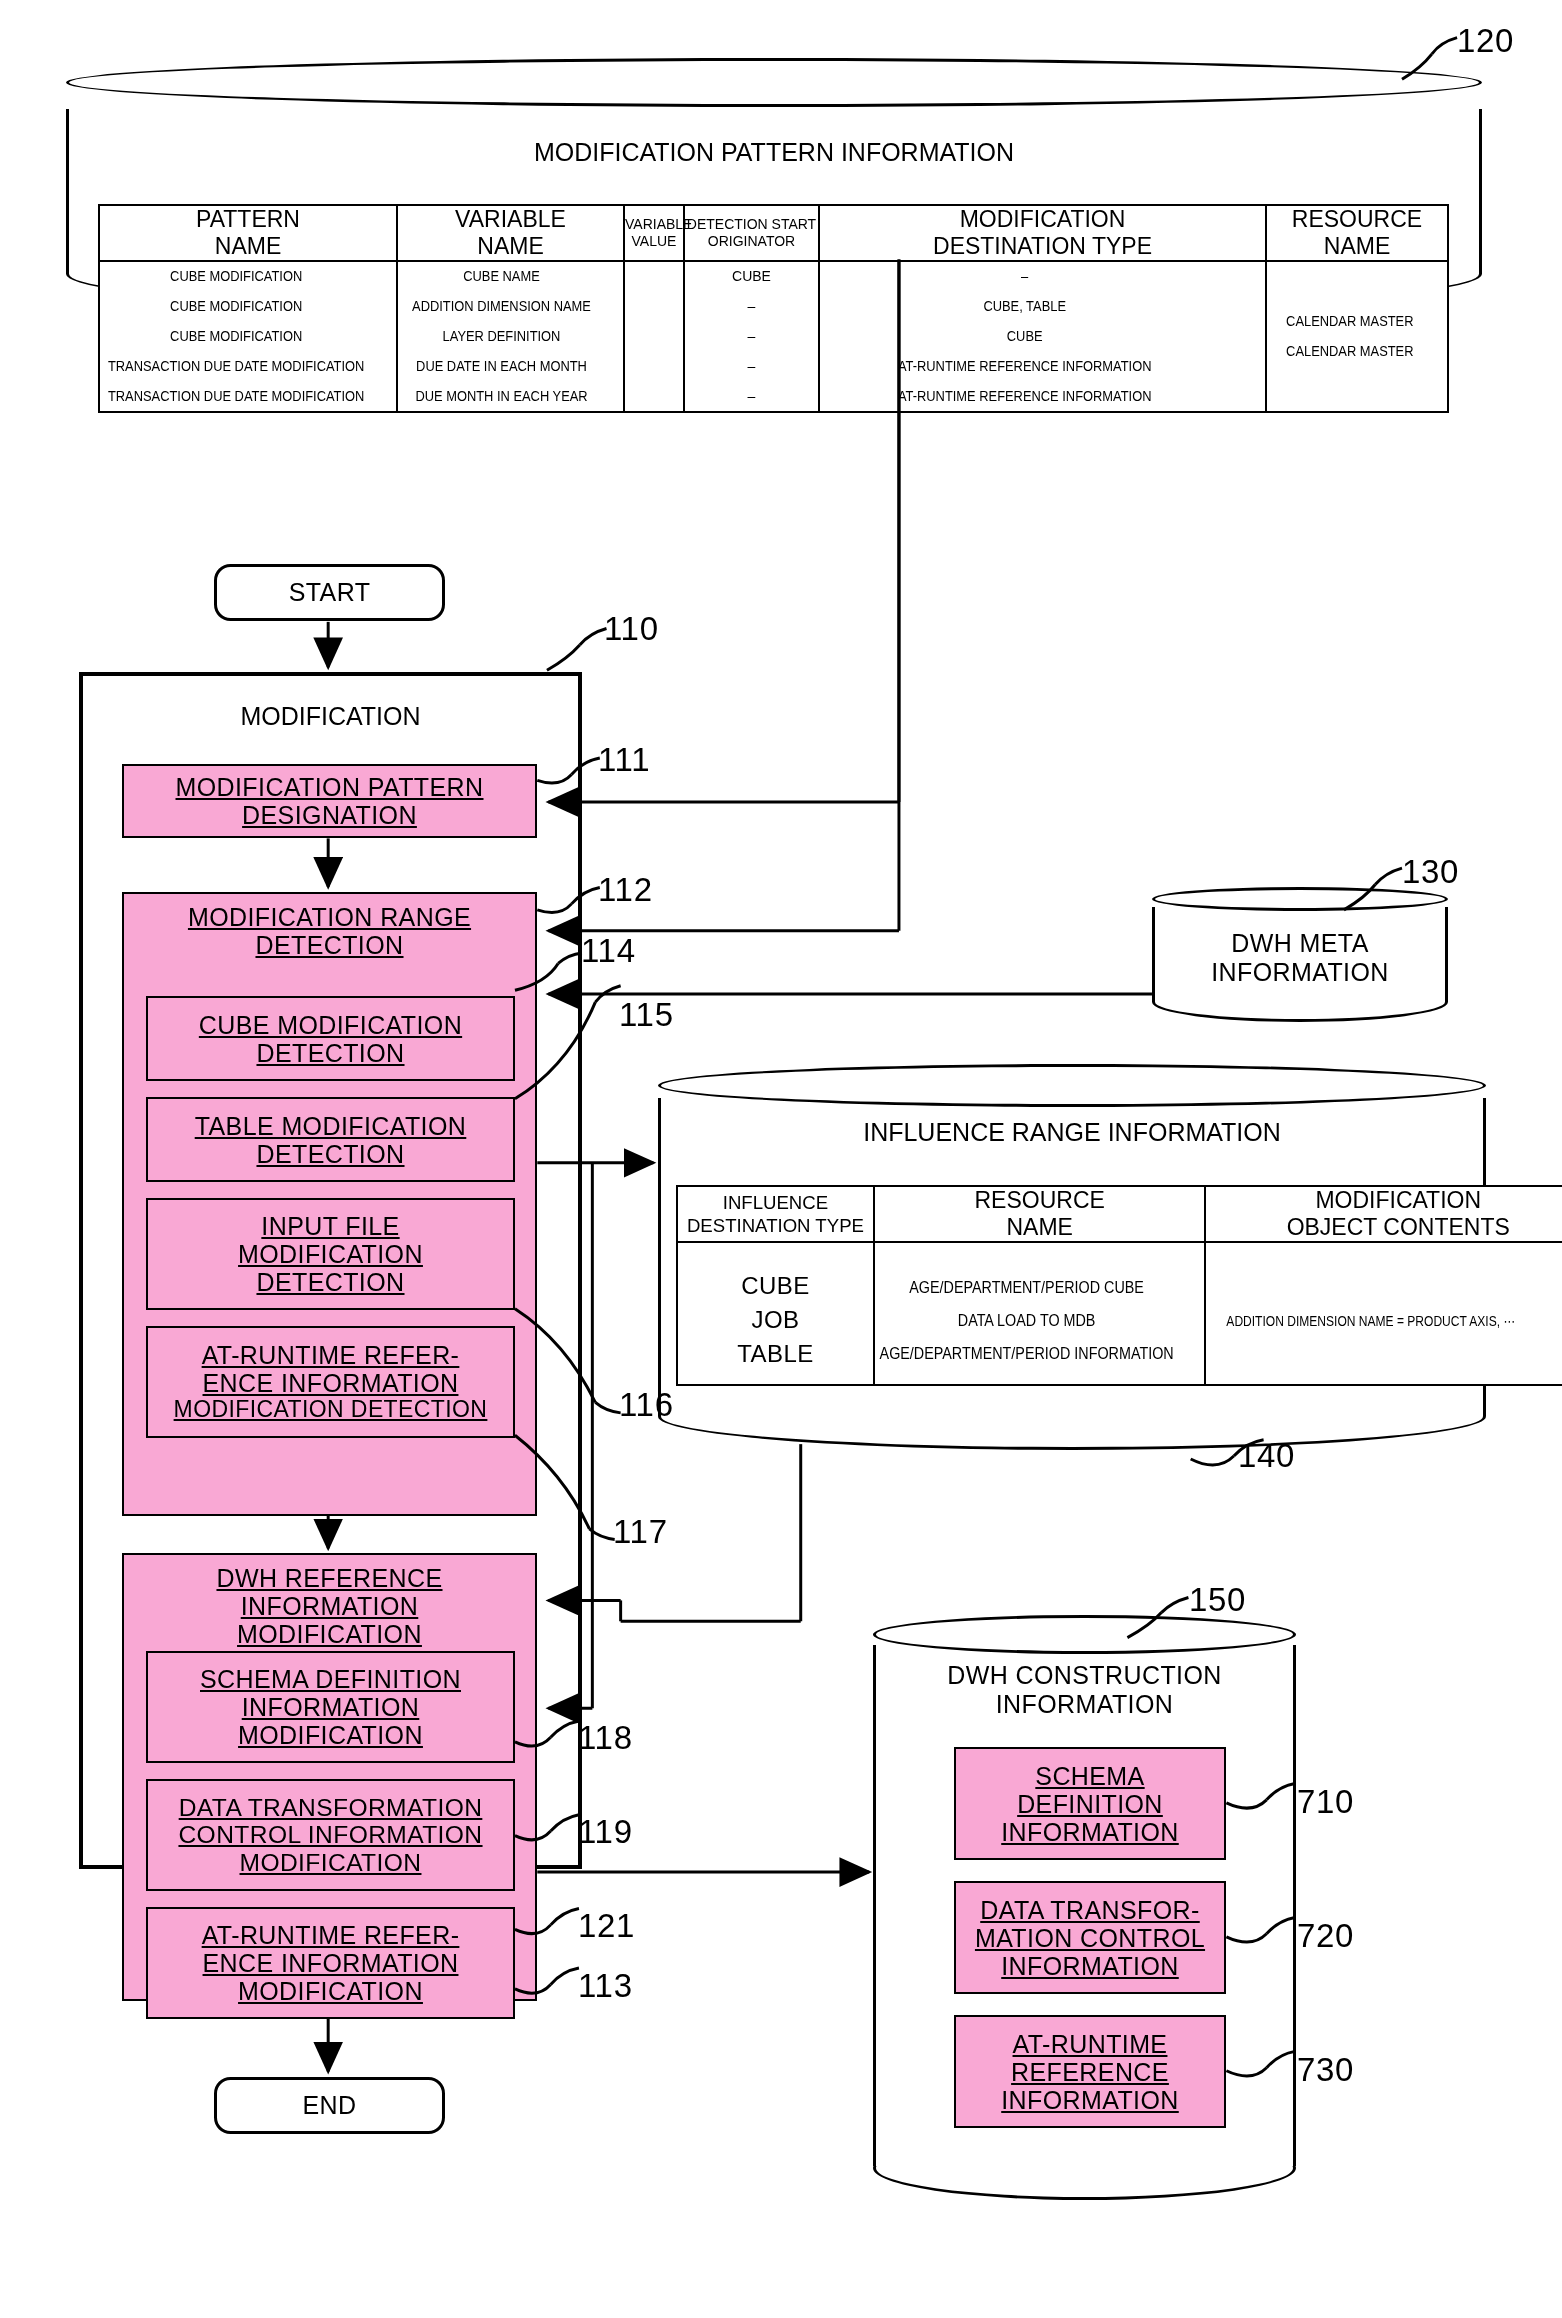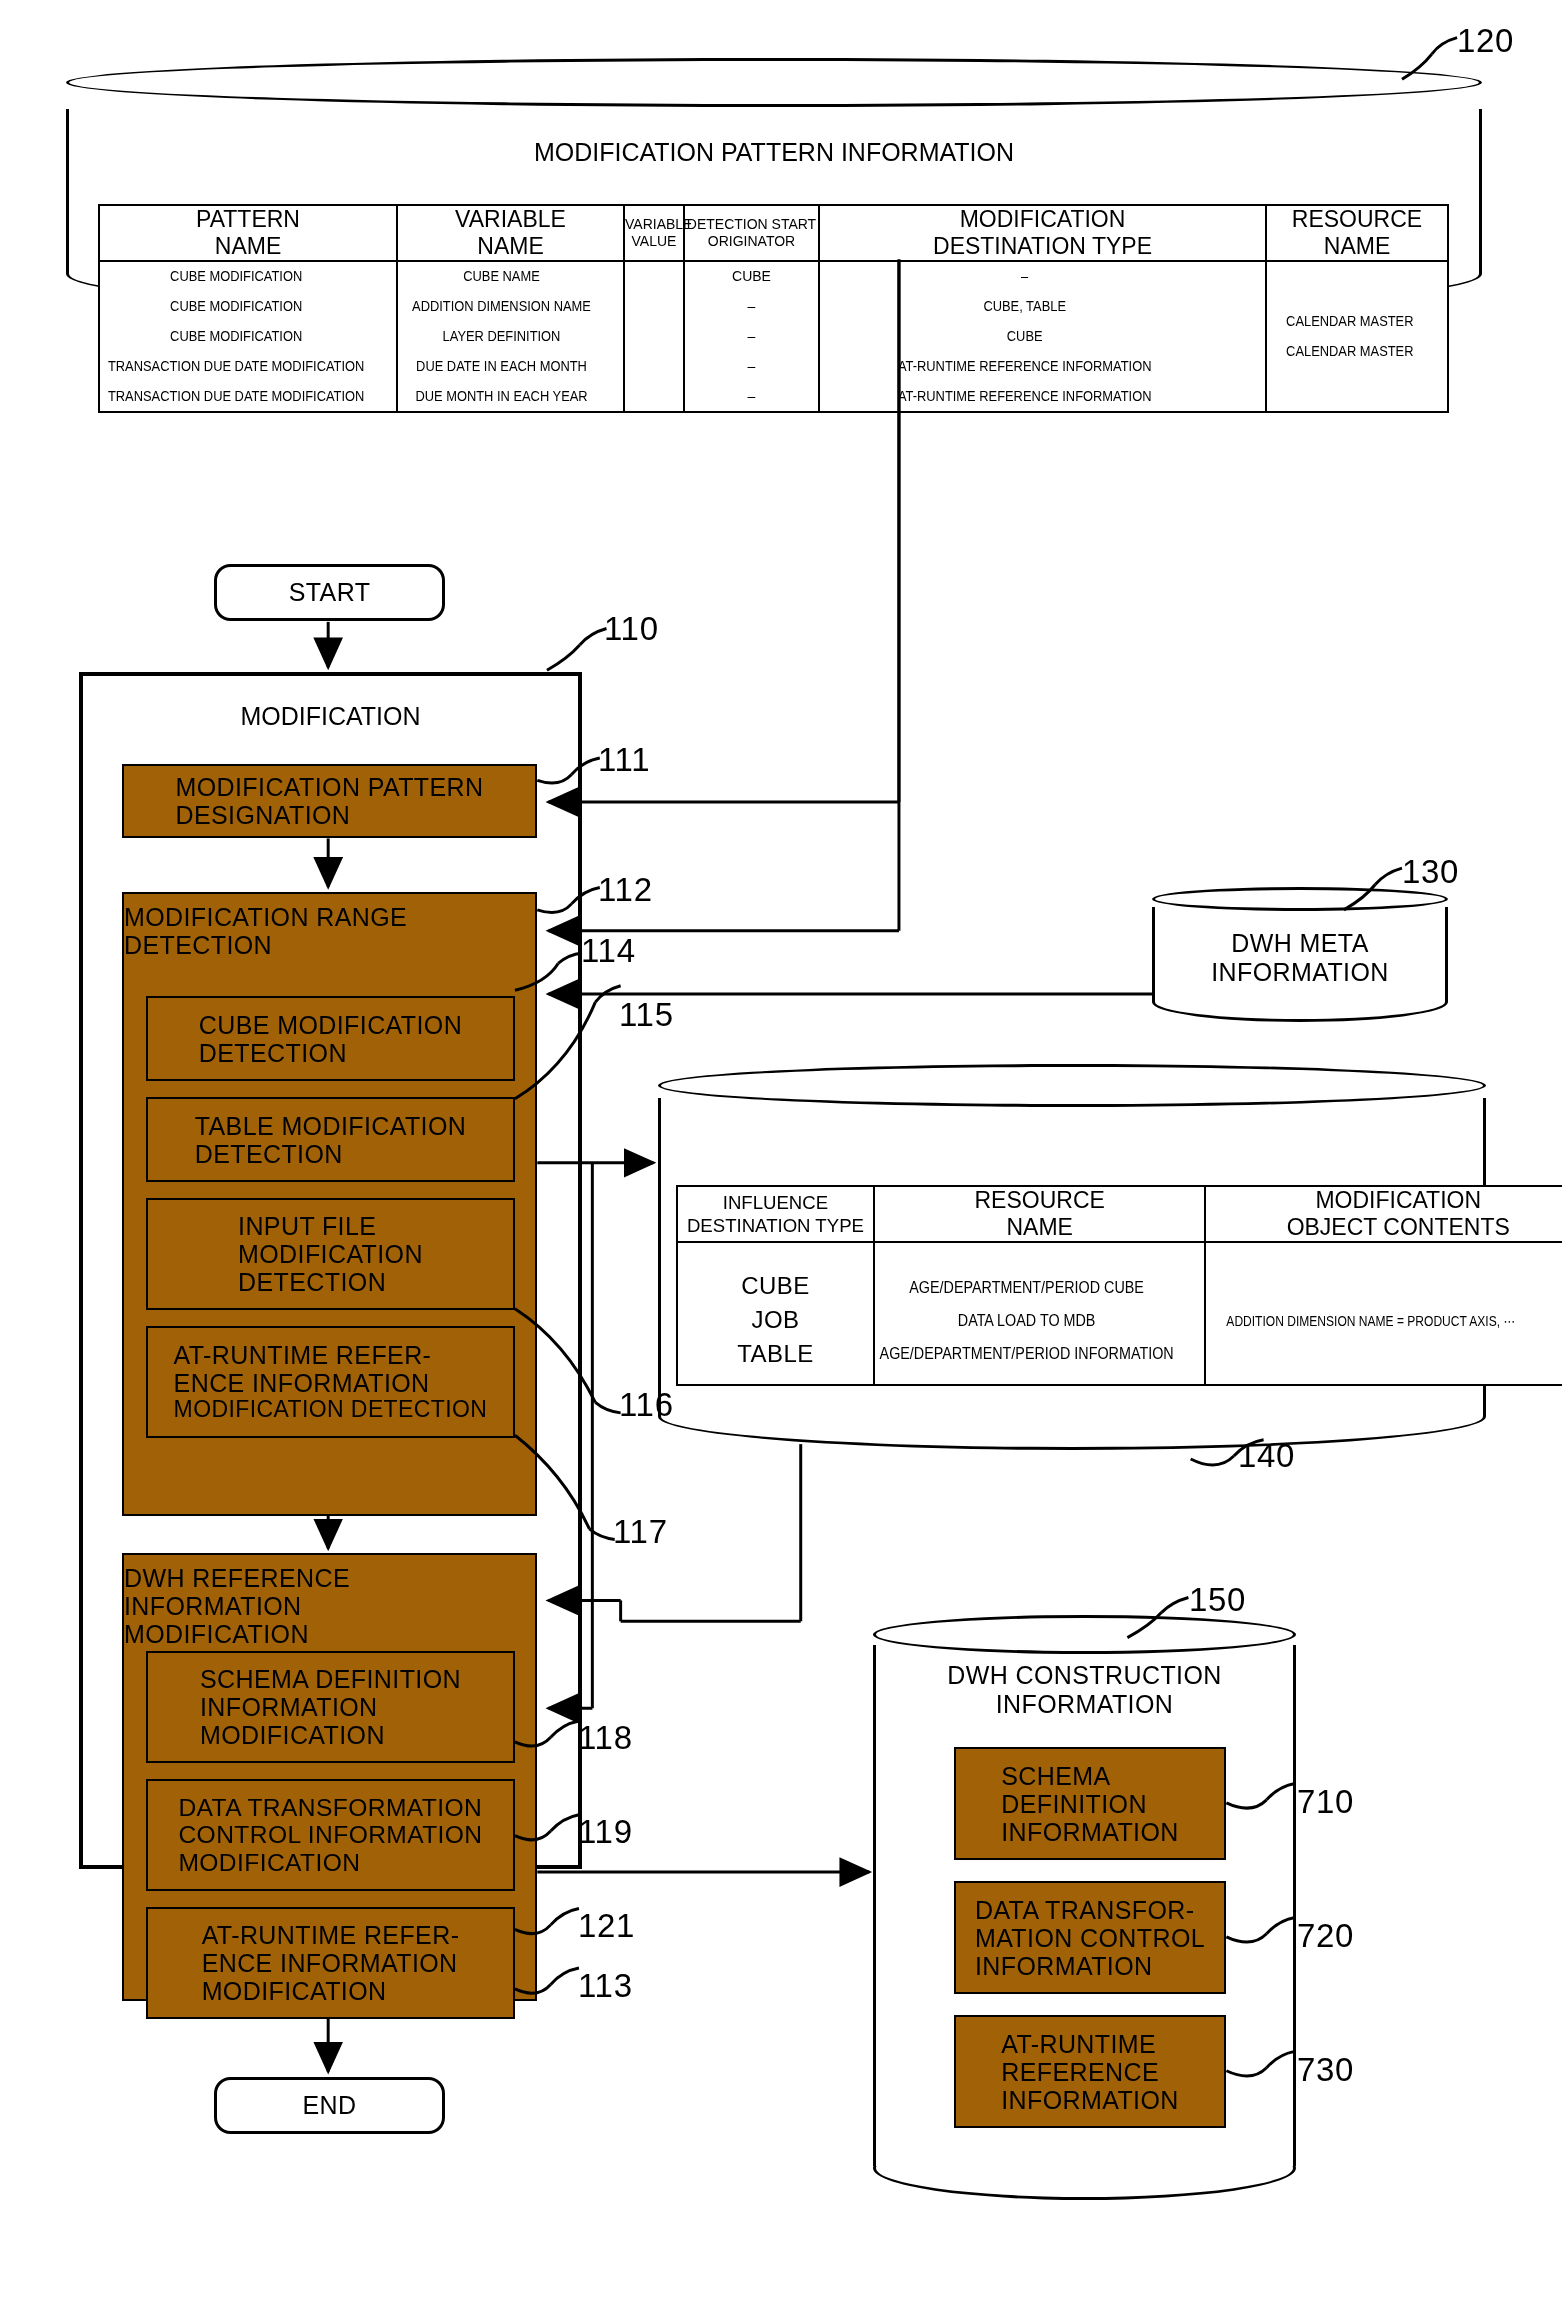--- a/index.html
+++ b/index.html
@@ -3,22 +3,22 @@
 <meta charset="utf-8">
 <style>
   html,body{margin:0;padding:0;background:#fff;}
   body{width:1562px;height:2319px;position:relative;
        font-family:"Liberation Sans","DejaVu Sans",sans-serif;color:#000;}
   #stage{position:absolute;left:0;top:0;width:1562px;height:2319px;overflow:hidden;}
 
   .abs{position:absolute;box-sizing:border-box;}
 
   
-  .box{border:2.2px solid #000;background:#a16207;display:flex;align-items:center;
-       justify-content:center;text-align:left;line-height:1.12;}
+  .box{border:2.2px solid #000;background:#f9a8d4;display:flex;align-items:center;
+       justify-content:center;text-align:center;line-height:1.12;text-decoration:underline;}
   .outer{border:4.5px solid #000;background:#fff;}
   .round{border-radius:16.4px;border:3px solid #000;background:#fff;
          display:flex;align-items:center;justify-content:center;}
 
   
   .cyl{position:absolute;}
   .cyl .body{position:absolute;left:0;right:0;border-left:3px solid #000;
              border-right:3px solid #000;background:#fff;box-sizing:border-box;}
   .cyl .top,.cyl .bot{position:absolute;left:0;right:0;border:3px solid #000;
              border-radius:50%;background:#fff;box-sizing:border-box;}
@@ -238,20 +238,21 @@
   <div class="abs" style="left:1152px;top:929px;width:296px;text-align:center;">
     <div class="lbl">DWH META</div>
     <div class="lbl">INFORMATION</div>
   </div>
 
   <div class="cyl" style="left:658px;top:1064px;width:828px;height:380px;">
     <div class="bot" style="top:319px;height:67px;"></div>
     <div class="body" style="top:34px;height:318px;"></div>
     <div class="top" style="top:0px;height:43px;"></div>
   </div>
+  <div class="abs title" style="left:658px;top:1118px;width:828px;">INFLUENCE RANGE INFORMATION</div>
 
   <div class="abs" style="left:676px;top:1157px;width:916px;">
     <table class="grid">
       <colgroup>
           <col style="width:168px">
           <col style="width:283px">
           <col style="width:329px">
         </colgroup>
       <thead>
         <tr>

